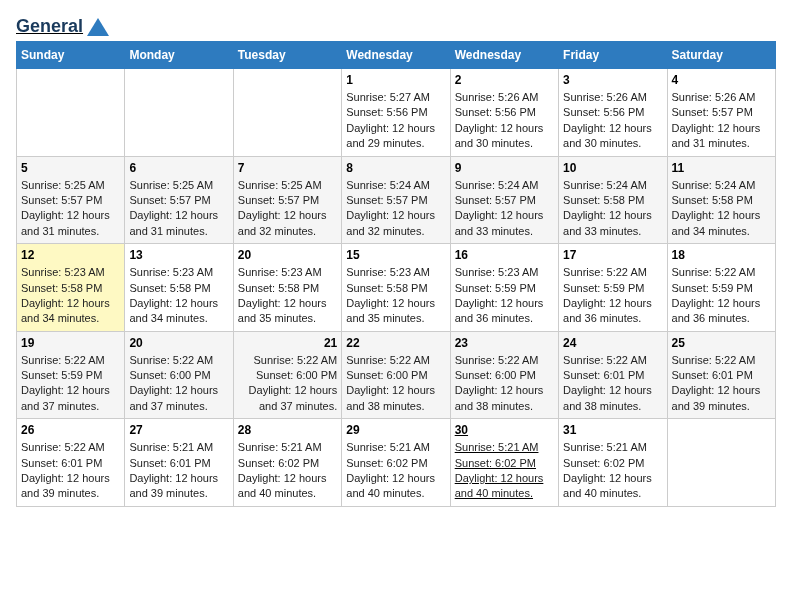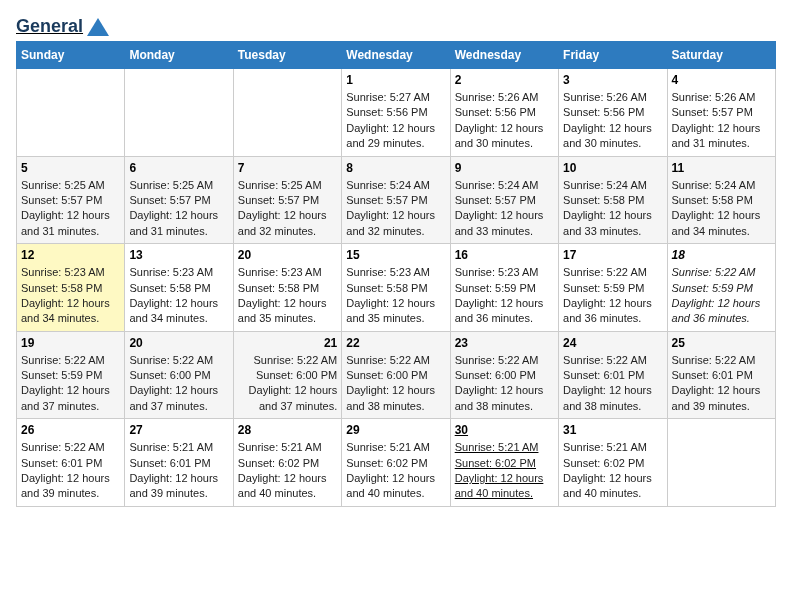--- a/index.html
+++ b/index.html
@@ -183,21 +183,21 @@
           <div class="day-info">Sunrise: 5:23 AM<br>Sunset: 5:58 PM<br>Daylight: 12 hours and 35 minutes.</div>
         </td>
         <td style="background: rgb(255, 255, 255);">
           <div class="day-number">16</div>
           <div class="day-info">Sunrise: 5:23 AM<br>Sunset: 5:59 PM<br>Daylight: 12 hours and 36 minutes.</div>
         </td>
         <td style="background: rgb(255, 255, 255);">
           <div class="day-number">17</div>
           <div class="day-info">Sunrise: 5:22 AM<br>Sunset: 5:59 PM<br>Daylight: 12 hours and 36 minutes.</div>
         </td>
-        <td style="background: rgb(255, 255, 255); font-style: italic;">
+        <td style="background: rgb(255, 255, 255);">
           <div class="day-number">18</div>
           <div class="day-info">Sunrise: 5:22 AM<br>Sunset: 5:59 PM<br>Daylight: 12 hours and 36 minutes.</div>
         </td>
       </tr>
       <tr>
         <td style="background: rgb(245, 245, 245);">
           <div class="day-number">19</div>
           <div class="day-info">Sunrise: 5:22 AM<br>Sunset: 5:59 PM<br>Daylight: 12 hours and 37 minutes.</div>
         </td>
         <td style="background: rgb(245, 245, 245);">

